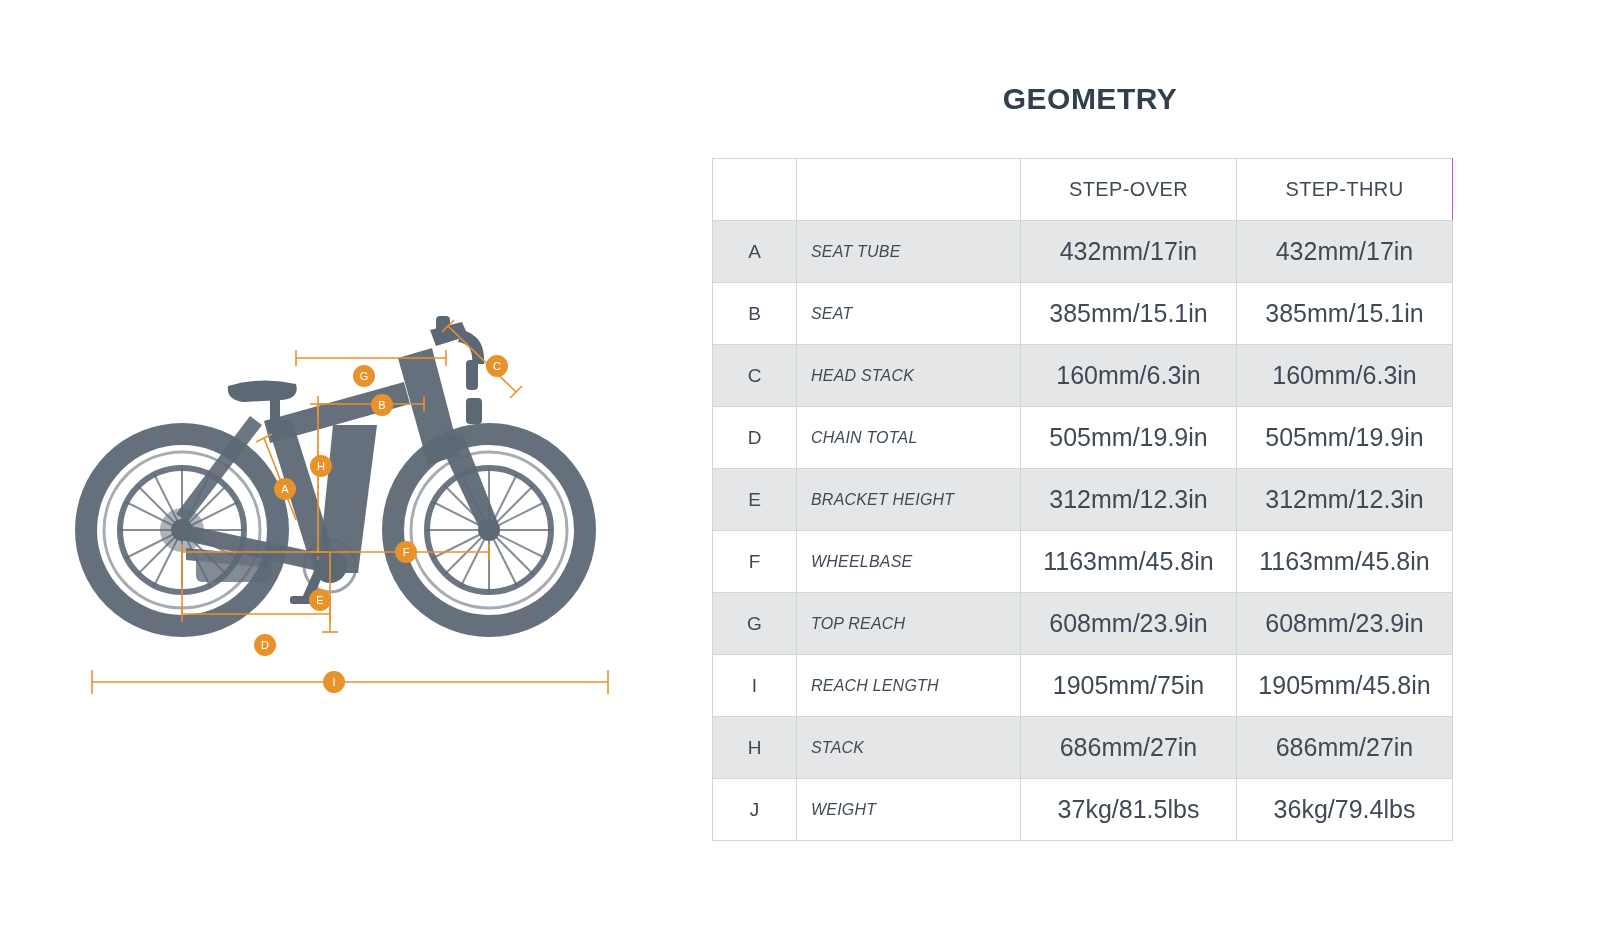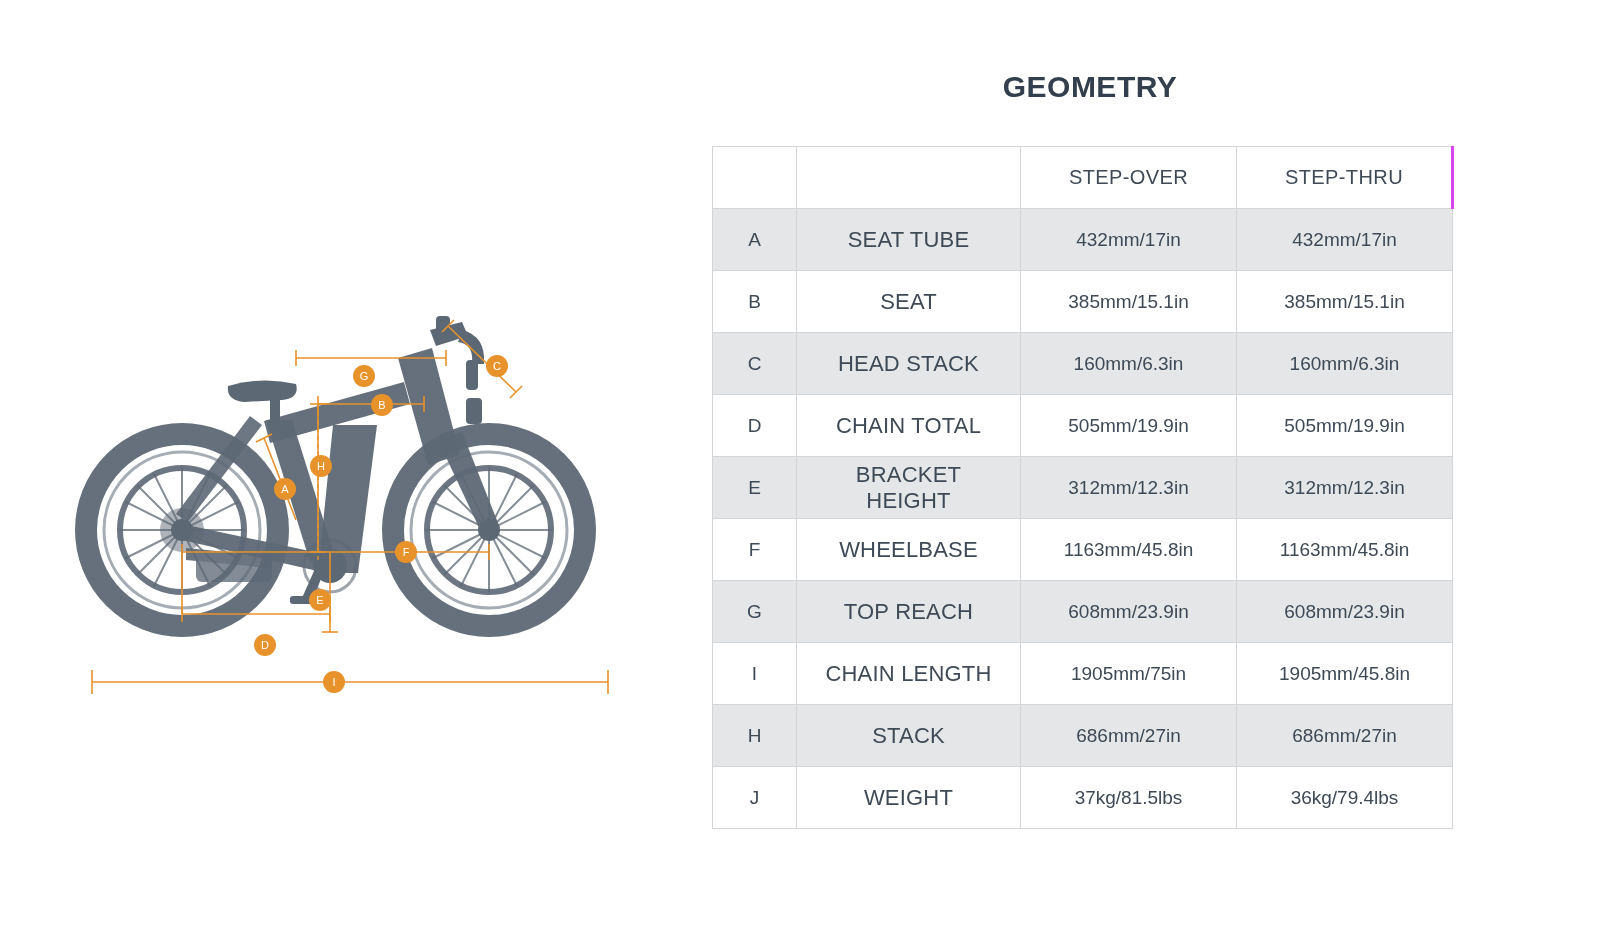--- a/index.html
+++ b/index.html
@@ -41,21 +41,21 @@
     position: relative;
     flex: 1 1 auto;
     padding-top: 70px;
   }
   .geo-title {
     text-align: center;
     font-size: 30px;
     font-weight: bold;
     letter-spacing: 0.5px;
     color: #333f4c;
-    margin: 0 0 42px 0;
+    margin: 12px 0 42px 0;
     padding-right: 120px;
   }
   table.geo {
     border-collapse: collapse;
     margin-left: 12px;
     table-layout: fixed;
     width: 740px;
     font-size: 19px;
   }
   table.geo td, table.geo th {
@@ -81,34 +81,35 @@
   }
   thead th.blank {
     border-left: 1px solid #d3d6d9;
     border-top: 1px solid #d3d6d9;
   }
   thead th.hdr {
     border-top: 1px solid #d3d6d9;
     border-left: 1px solid #d3d6d9;
   }
   thead th.hdr.last {
-    border-right: 3px solid #d946ef;
+    border-right: 1px solid #d946ef;
   }
   td.letter {
     text-align: center;
     font-size: 19px;
   }
   td.name {
-    text-align: center;
+    text-align: left;
     letter-spacing: 0.2px;
-    font-size: 22px;
+    font-size: 16px;
+    font-style: italic;
   }
   td.val {
     text-align: center;
-    font-size: 19px;
+    font-size: 25px;
   }
   tr.shade td {
     background: #e4e6e7;
   }
 </style>
 </head>
 <body>
 
 <div class="page">
 
@@ -351,21 +352,21 @@
           <td class="val">1163mm/45.8in</td>
         </tr>
         <tr class="shade">
           <td class="letter">G</td>
           <td class="name">TOP REACH</td>
           <td class="val">608mm/23.9in</td>
           <td class="val">608mm/23.9in</td>
         </tr>
         <tr>
           <td class="letter">I</td>
-          <td class="name">CHAIN LENGTH</td>
+          <td class="name">REACH LENGTH</td>
           <td class="val">1905mm/75in</td>
           <td class="val">1905mm/45.8in</td>
         </tr>
         <tr class="shade">
           <td class="letter">H</td>
           <td class="name">STACK</td>
           <td class="val">686mm/27in</td>
           <td class="val">686mm/27in</td>
         </tr>
         <tr>

